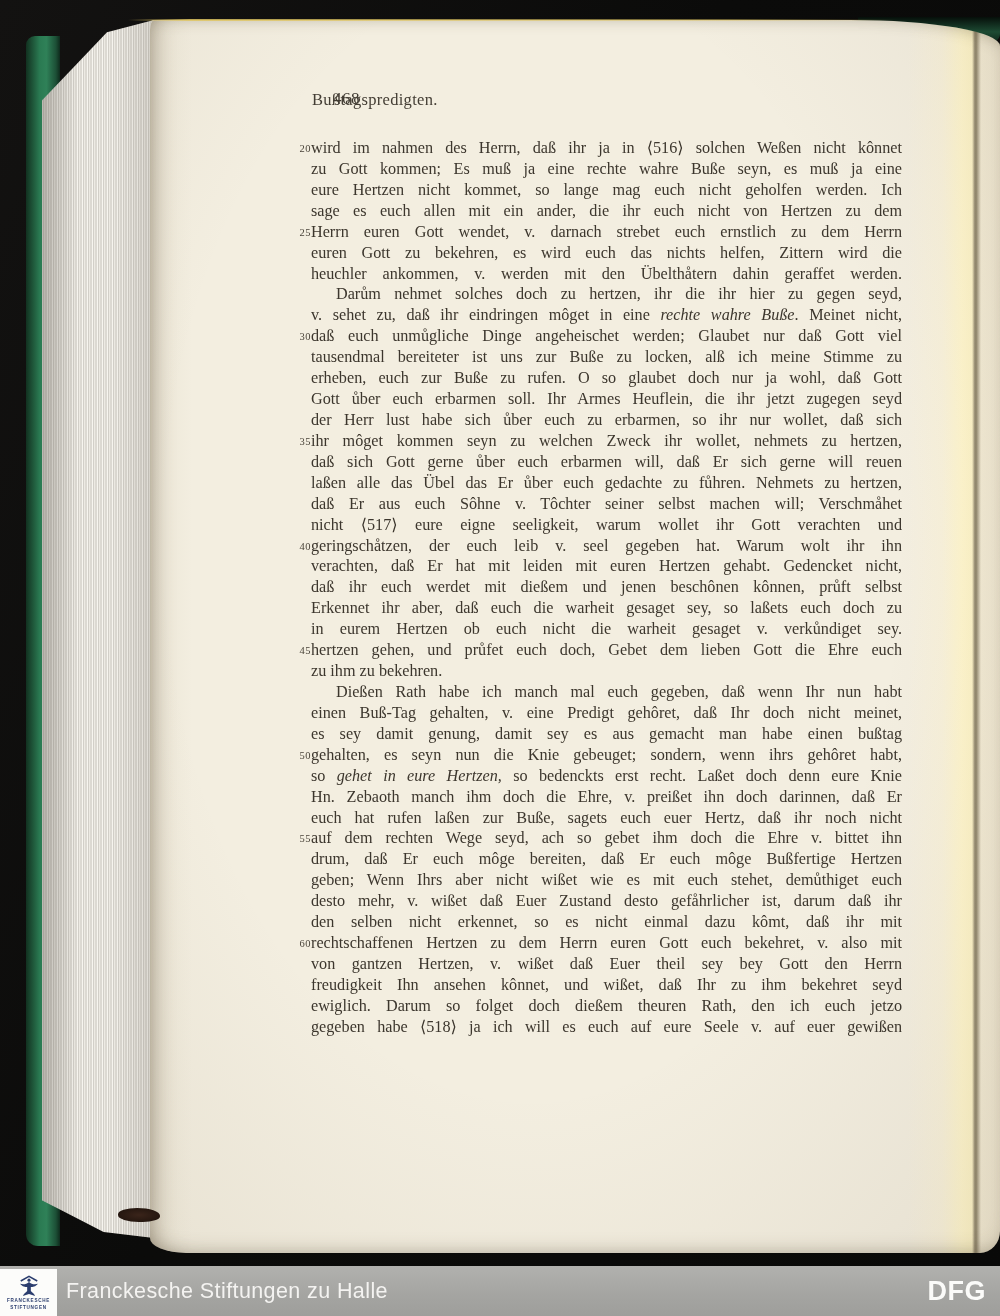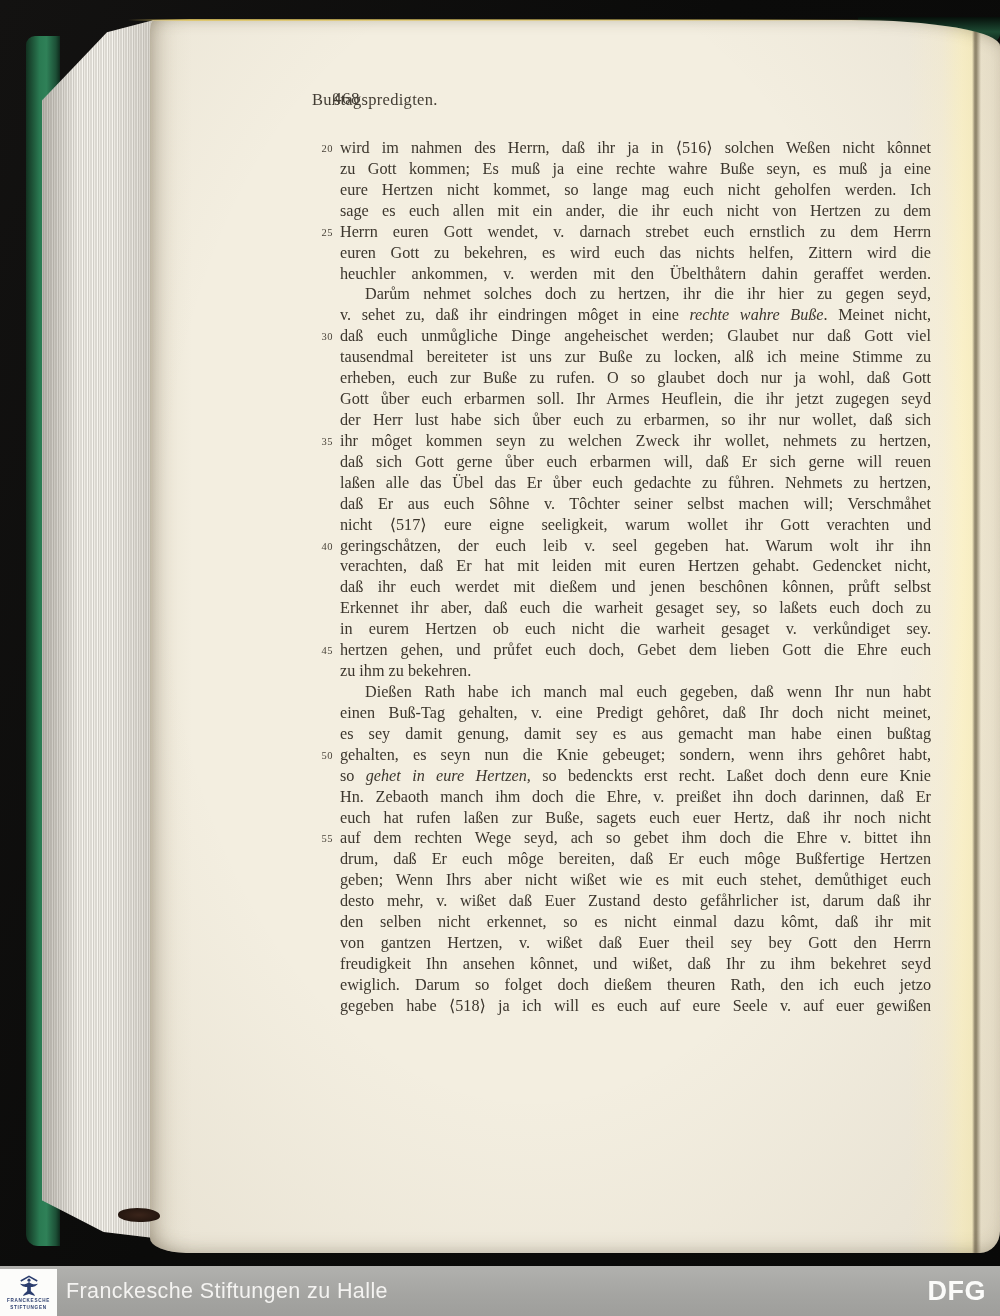--- a/index.html
+++ b/index.html
@@ -47,28 +47,28 @@
   }
   
   .pagenum{
     position:absolute;left:333px;top:89px;z-index:4;
     font-size:17px;color:#3f3a32;letter-spacing:.5px;
   }
   .runtitle{
     position:absolute;left:312px;top:90px;width:591px;z-index:4;
     text-align:left;font-size:16.5px;color:#433d34;letter-spacing:.3px;
   }
-  .textblock{position:absolute;left:316px;top:138px;width:615px;z-index:4;}
+  .textblock{position:absolute;left:294px;top:138px;width:615px;z-index:4;}
   .line{display:flex;height:20.93px;align-items:baseline;}
   .num{
     flex:none;width:17px;text-align:right;font-size:10.5px;color:#4a443a;
     letter-spacing:.5px;transform:translateY(-1px);
   }
   .lt{
-    margin-left:7px;width:591px;flex:none;
+    width:591px;flex:none;
     font-size:16.2px;line-height:20.93px;color:#3c362d;
     text-align:justify;text-align-last:justify;
   }
   .lt.flush{text-align-last:left;}
   .lt.indent{text-indent:25px;}
   .lt em{font-style:italic;}
   
   .footer{
     position:absolute;left:0;top:1266px;width:1000px;height:50px;z-index:6;
     background:linear-gradient(180deg,#b1b1ae 0%,#a5a5a2 55%,#9e9e9b 100%);
@@ -253,20 +253,24 @@
       <span class="num"></span>
       <span class="lt"><span>geben; Wenn Ihrs aber nicht wißet wie es mit euch stehet, demůthiget euch</span></span>
     </div>
     <div class="line">
       <span class="num"></span>
       <span class="lt"><span>desto mehr, v. wißet daß Euer Zustand desto gefåhrlicher ist, darum daß ihr</span></span>
     </div>
     <div class="line">
       <span class="num"></span>
       <span class="lt"><span>den selben nicht erkennet, so es nicht einmal dazu kômt, daß ihr mit</span></span>
+    </div>
+    <div class="line">
+      <span class="num">60</span>
+      <span class="lt"><span>rechtschaffenen Hertzen zu dem Herrn euren Gott euch bekehret, v. also mit</span></span>
     </div>
     <div class="line">
       <span class="num"></span>
       <span class="lt"><span>von gantzen Hertzen, v. wißet daß Euer theil sey bey Gott den Herrn</span></span>
     </div>
     <div class="line">
       <span class="num"></span>
       <span class="lt"><span>freudigkeit Ihn ansehen kônnet, und wißet, daß Ihr zu ihm bekehret seyd</span></span>
     </div>
     <div class="line">

